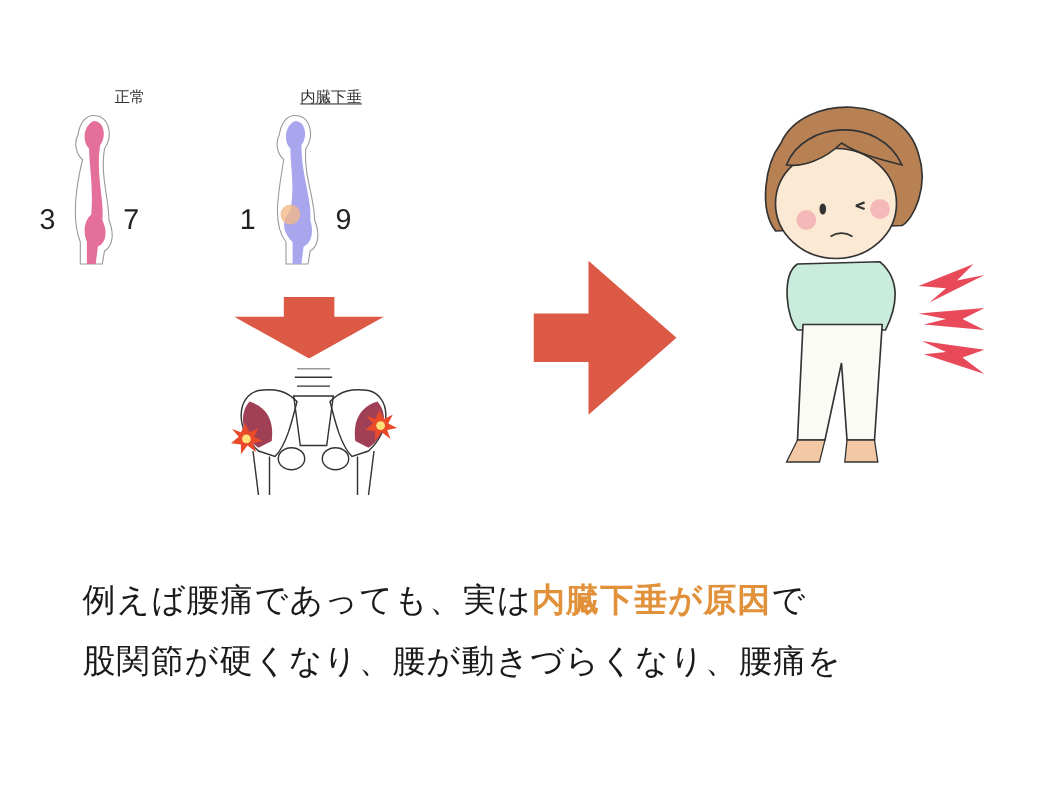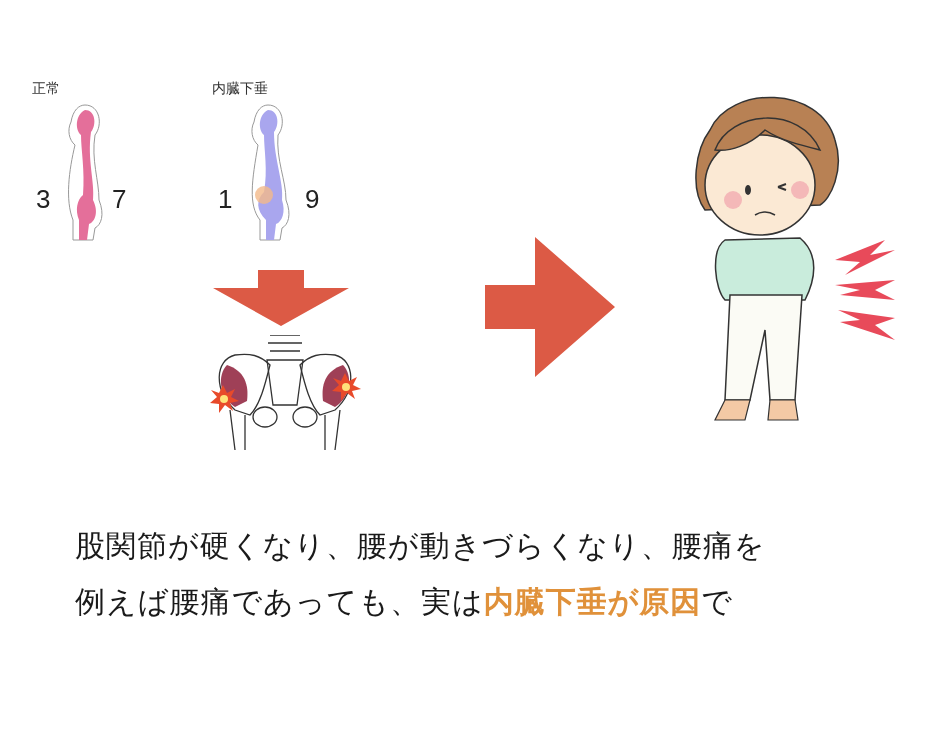--- a/index.html
+++ b/index.html
@@ -1,34 +1,34 @@
 <!DOCTYPE html>
 <html><head>
 <meta charset="utf-8">
 <style>
   html, body { margin: 0; padding: 0; background: #ffffff; }
   body { width: 950px; height: 735px; position: relative; overflow: hidden; font-family: "DejaVu Sans", sans-serif; }
   .abs { position: absolute; }
-  .fig-label { font-size: 14px; color: #333; text-align: left; width: 100px; }
+  .fig-label { font-size: 14px; color: #333; text-align: right; width: 100px; }
   .num { font-size: 26px; color: #222; font-family: "Liberation Sans", sans-serif; }
   .caption { left: 75px; top: 518px; width: 820px; font-size: 30px; line-height: 56px; color: #1a1a1a; letter-spacing: 1px; }
   .hl { color: #e0913a; font-weight: bold; }
 </style>
 </head>
 <body>
 
 <div class="abs fig-label" style="left:32px;top:80px;">正常</div>
 <svg class="abs" style="left:55px;top:100px;" width="60" height="142">
   <path d="M30 5 C45 5 48 25 40 35 C36 60 44 80 44 100 C50 115 46 125 40 128 L38 140 L18 140 L18 120 C10 100 14 70 20 45 C14 40 12 30 16 22 C18 10 24 5 30 5Z" fill="#fff" stroke="#999" stroke-width="1"></path>
   <path d="M30 10 C40 10 42 24 36 32 C32 60 40 82 38 100 C44 112 40 122 34 124 L32 140 L24 140 L24 120 C20 110 22 100 28 95 C30 70 26 50 26 35 C20 30 20 15 30 10Z" fill="#e46f9a"></path>
 </svg>
 <div class="abs num" style="left:36px;top:184px;">3</div>
 <div class="abs num" style="left:112px;top:184px;">7</div>
 
-<div class="abs fig-label" style="left:212px;top:80px;">内臓下垂</div>
+<div class="abs fig-label" style="left:229px;top:80px;text-decoration:underline;">内臓下垂</div>
 <svg class="abs" style="left:242px;top:100px;" width="60" height="142">
   <path d="M26 5 C41 5 44 25 36 35 C34 60 44 80 44 100 C50 115 46 125 40 128 L38 140 L18 140 L18 120 C6 105 10 80 16 45 C10 40 8 30 12 22 C14 10 20 5 26 5Z" fill="#fff" stroke="#999" stroke-width="1"></path>
   <path d="M26 10 C36 10 38 24 32 32 C32 60 42 82 40 100 C44 112 40 122 34 124 L32 140 L24 140 L24 120 C14 110 14 100 22 92 C26 70 22 50 22 35 C16 30 16 15 26 10Z" fill="#a9a6ee"></path>
   <ellipse cx="22" cy="95" rx="9" ry="9" fill="#f2b98a" opacity="0.8"></ellipse>
 </svg>
 <div class="abs num" style="left:218px;top:184px;">1</div>
 <div class="abs num" style="left:305px;top:184px;">9</div>
 
 <svg class="abs" style="left:213px;top:270px;" width="136" height="56">
   <polygon points="45,0 91,0 91,18 136,18 68,56 0,18 45,18" fill="#dc5a45"></polygon>
@@ -76,15 +76,15 @@
   <path d="M55 310 l-10 20 h30 l5 -20 Z M100 310 l-2 20 h30 l-3 -20 Z" fill="#f3c9a5" stroke="#333" stroke-width="1.2"></path>
 
   <g fill="#e84a5a">
     <polygon points="165,170 215,150 200,165 225,160 175,185 190,172"></polygon>
     <polygon points="165,195 225,190 205,200 225,210 170,205 190,200"></polygon>
     <polygon points="168,220 225,228 205,235 225,250 170,232 190,230"></polygon>
   </g>
 </svg>
 
 <div class="abs caption">
+  <div><span>例えば腰痛であっても、実は</span><span class="hl">内臓下垂が原因</span><span>で</span></div>
   <div>股関節が硬くなり、腰が動きづらくなり、腰痛を</div>
-  <div><span>例えば腰痛であっても、実は</span><span class="hl">内臓下垂が原因</span><span>で</span></div>
 </div>
 
 </body></html>

